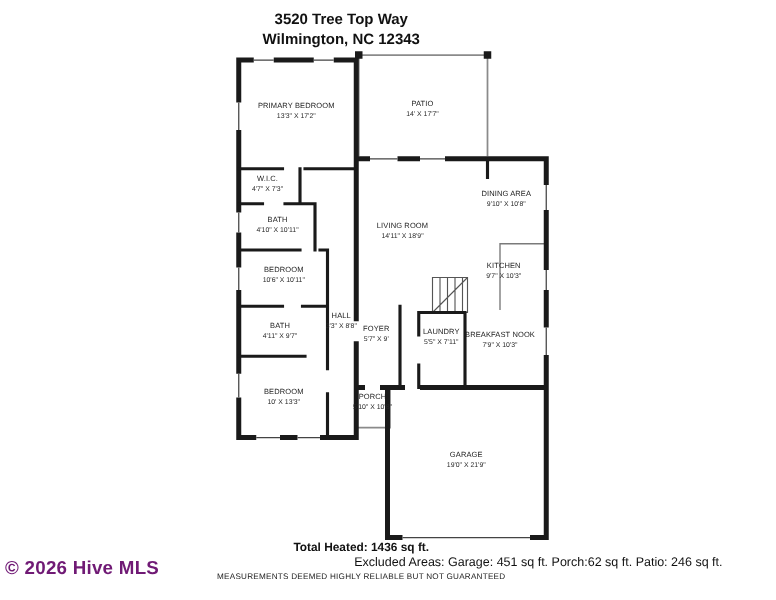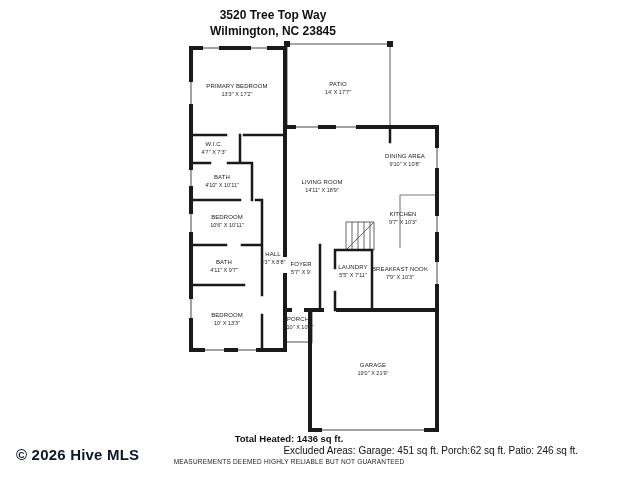--- a/index.html
+++ b/index.html
@@ -18,32 +18,32 @@
   }
   .room-label .dims{display:block;font-size:5.5px;color:#2a2a2a;letter-spacing:0;}
   .room-label .rname{display:block;font-weight:normal;}
   .footer-block{
     position:absolute;top:433px;left:0;width:578px;text-align:center;color:#111;
   }
   .footer-total{font-weight:bold;font-size:9.5px;margin-bottom:1px;}
   .footer-excluded{font-size:10px;margin-bottom:2px;text-align:right;}
   .footer-disclaimer{font-size:6.5px;letter-spacing:.2px;color:#222;}
   .watermark{
-    position:absolute;left:16px;top:446px;color:#0f172a;
+    position:absolute;left:4px;top:446px;color:#701a75;
     font-size:15px;font-weight:bold;letter-spacing:.2px;
   }
 </style>
 </head>
 <body>
 
 <div class="stage">
 
   <div class="title-block">
     <div>3520 Tree Top Way</div>
-    <div>Wilmington, NC 23845</div>
+    <div>Wilmington, NC 12343</div>
   </div>
 
   <svg class="plan-svg" width="621" height="480" viewBox="0 0 621 480">
 
     <g stroke="#8a8a8a" stroke-width="1.4" fill="none">
       <path d="M287 125 V44 H390 V125"></path>
     </g>
     <g stroke="#8a8a8a" stroke-width="1.4" fill="none">
       <path d="M285 310 V342 H312 V310"></path>
     </g>

